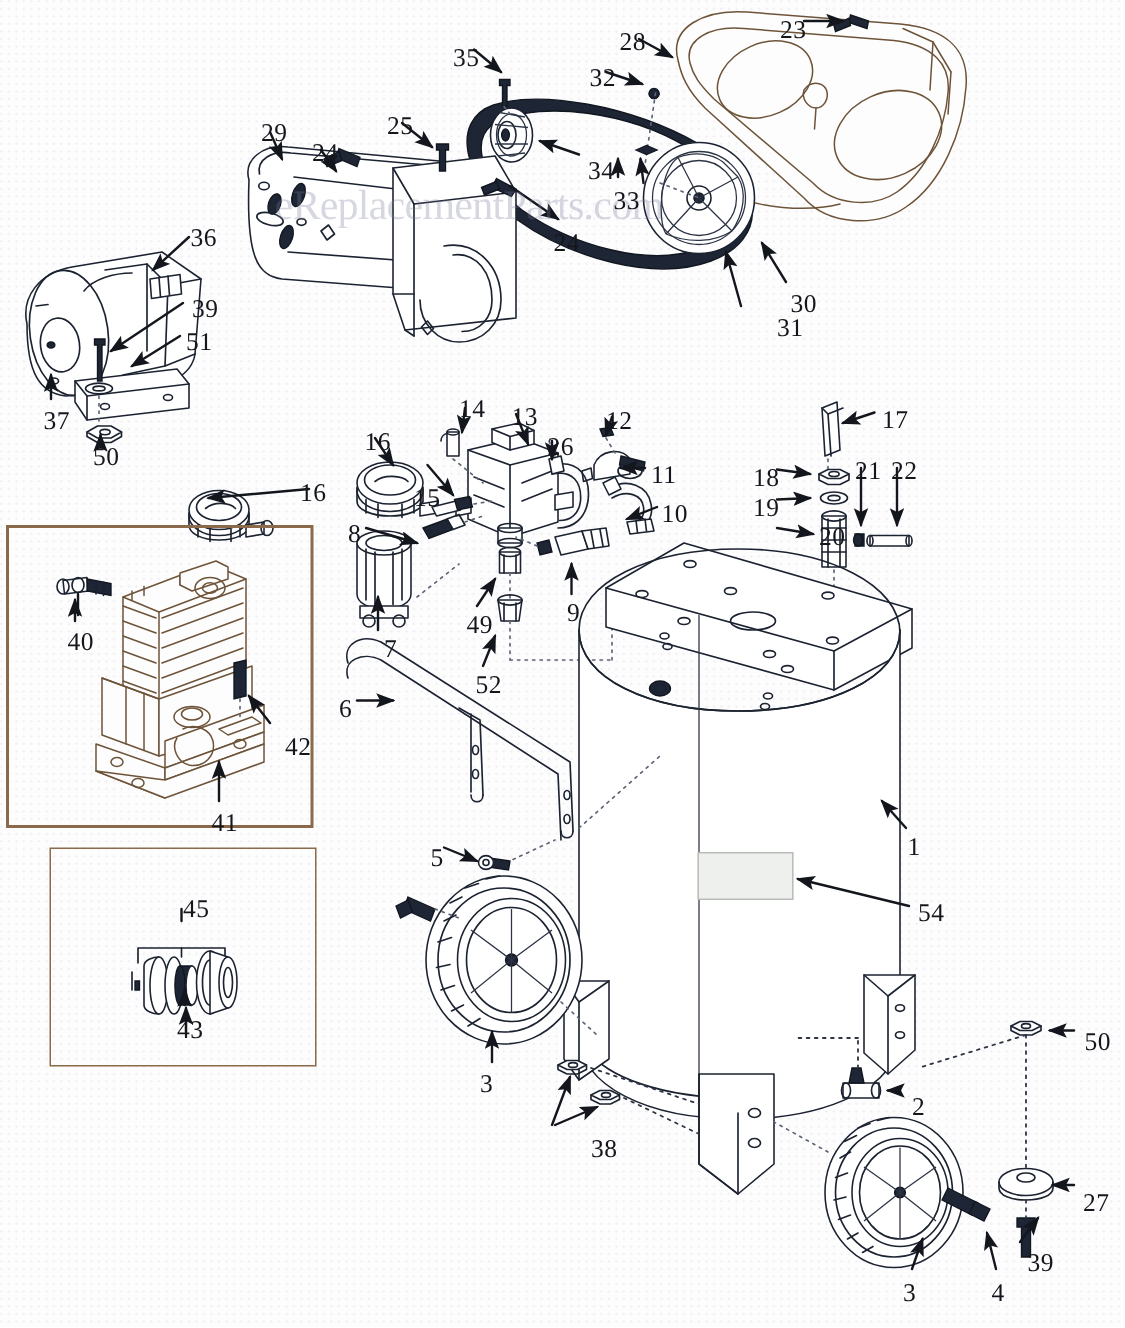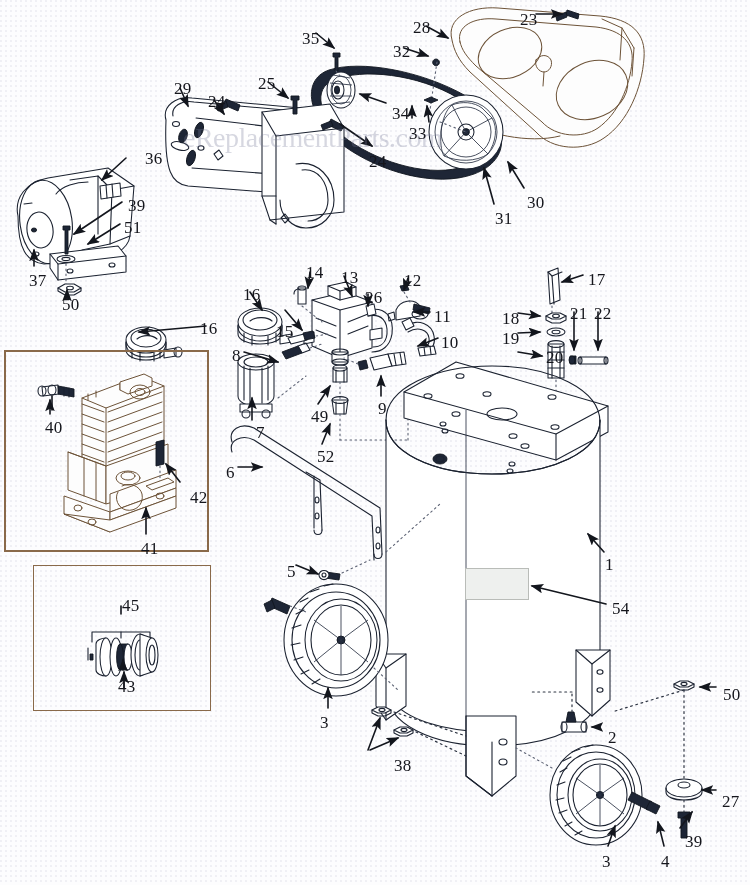--- a/index.html
+++ b/index.html
@@ -687,26 +687,26 @@
       <div class="num" style="left: 594px; top: 305px;">22</div>
       <div class="num" style="left: 520px; top: 11px;">23</div>
       <div class="num" style="left: 208px; top: 93px;">24</div>
       <div class="num" style="left: 369px; top: 153px;">24</div>
       <div class="num" style="left: 258px; top: 75px;">25</div>
       <div class="num" style="left: 365px; top: 289px;">26</div>
       <div class="num" style="left: 722px; top: 793px;">27</div>
       <div class="num" style="left: 413px; top: 19px;">28</div>
       <div class="num" style="left: 174px; top: 80px;">29</div>
       <div class="num" style="left: 527px; top: 194px;">30</div>
-      <div class="num" style="left: 495px; top: 210px;">31</div>
+      <div class="num" style="left: 518px; top: 210px;">31</div>
       <div class="num" style="left: 393px; top: 43px;">32</div>
       <div class="num" style="left: 409px; top: 125px;">33</div>
       <div class="num" style="left: 392px; top: 105px;">34</div>
       <div class="num" style="left: 302px; top: 30px;">35</div>
-      <div class="num" style="left: 127px; top: 150px; margin-left: 18px;">36</div>
+      <div class="num" style="left: 127px; top: 150px;">36</div>
       <div class="num" style="left: 29px; top: 272px;">37</div>
       <div class="num" style="left: 362px; top: 757px; margin-left: 32px;">38</div>
       <div class="num" style="left: 128px; top: 197px;">39</div>
       <div class="num" style="left: 685px; top: 833px;">39</div>
       <div class="num" style="left: 45px; top: 419px;">40</div>
       <div class="num" style="left: 141px; top: 540px;">41</div>
       <div class="num" style="left: 190px; top: 489px;">42</div>
       <div class="num" style="left: 118px; top: 678px; text-align: right;">43</div>
       <div class="num" style="left: 612px; top: 600px;">54</div>
       <div class="num" style="left: 122px; top: 597px;">45</div>

